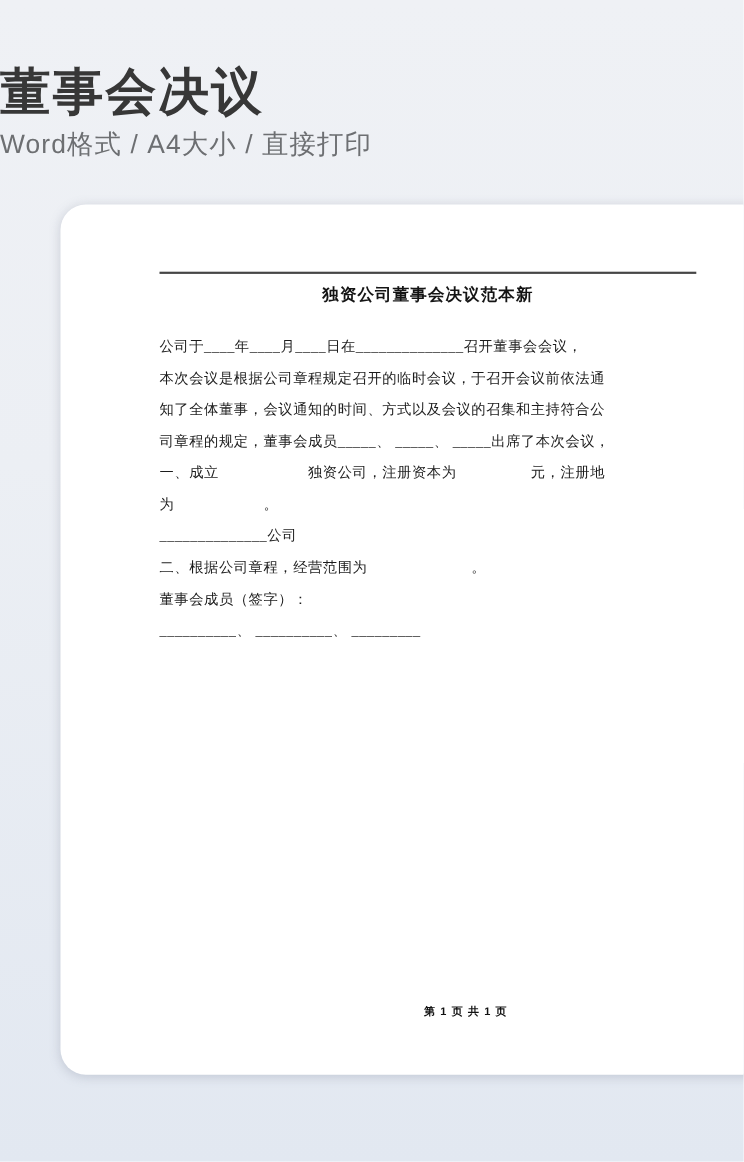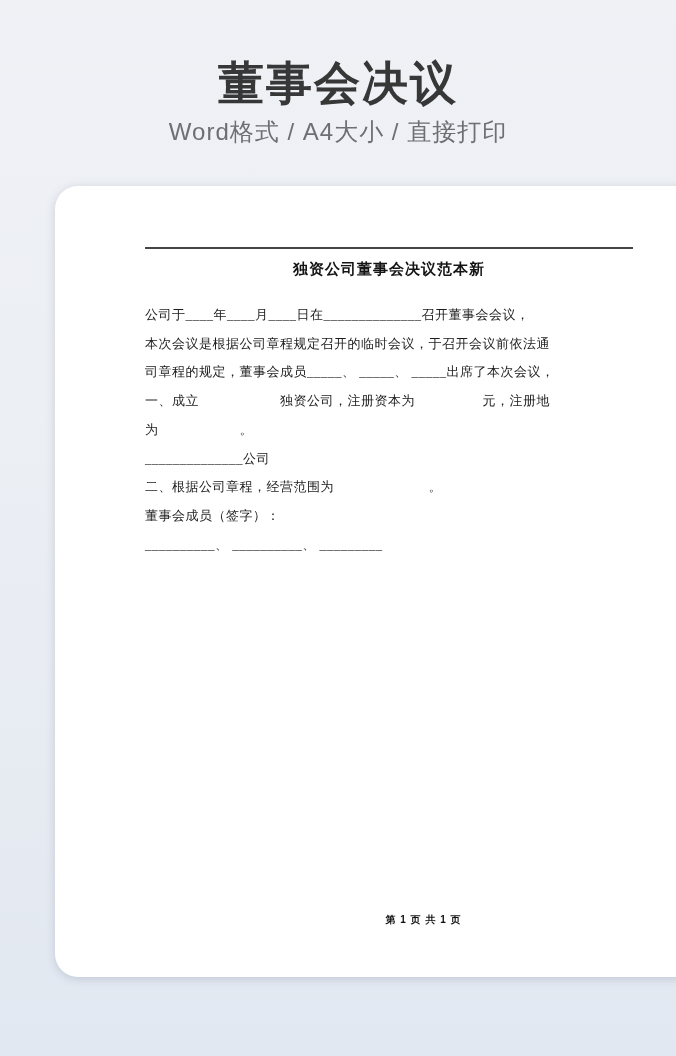--- a/index.html
+++ b/index.html
@@ -12,21 +12,20 @@
     overflow: hidden;
     position: relative;
   }
 
   
   .hero {
     position: absolute;
     top: 56px;
     left: 0;
     width: 676px;
-    text-align: center;
   }
   .hero-title {
     margin: 0;
     font-size: 46px;
     line-height: 54px;
     font-weight: bold;
     color: #373737;
     letter-spacing: 2px;
   }
   .hero-subtitle {
@@ -97,20 +96,21 @@
   <h1 class="hero-title">董事会决议</h1>
   <p class="hero-subtitle">Word格式 / A4大小 / 直接打印</p>
 </div>
 
 <div class="paper">
   <div class="doc-rule"></div>
   <h2 class="doc-title">独资公司董事会决议范本新</h2>
   <div class="doc-body">
     <p class="doc-line">公司于____年____月____日在______________召开董事会会议，</p>
     <p class="doc-line">本次会议是根据公司章程规定召开的临时会议，于召开会议前依法通</p>
+    <p class="doc-line">知了全体董事，会议通知的时间、方式以及会议的召集和主持符合公</p>
     <p class="doc-line">司章程的规定，董事会成员_____、 _____、 _____出席了本次会议，</p>
     <p class="doc-line">一、成立　　　　　　独资公司，注册资本为　　　　　元，注册地</p>
     <p class="doc-line">为　　　　　　。</p>
     <p class="doc-line">______________公司</p>
     <p class="doc-line">二、根据公司章程，经营范围为　　　　　　　。</p>
     <p class="doc-line">董事会成员（签字）：</p>
     <p class="doc-line">__________、 __________、 _________</p>
   </div>
   <div class="doc-footer">第 1 页 共 1 页</div>
 </div>

